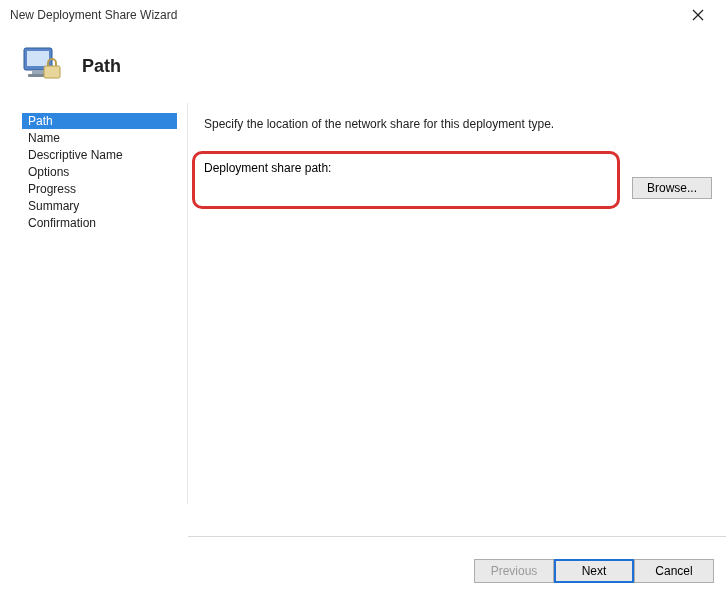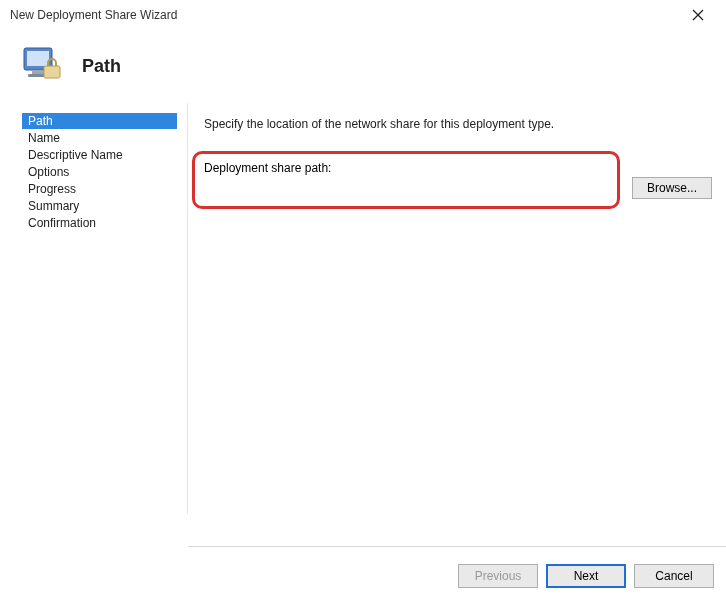--- a/index.html
+++ b/index.html
@@ -139,27 +139,26 @@
     top: 16px;
     width: 80px;
     height: 22px;
     border: 1px solid #adadad;
     background: #e9e9e9;
     font-family: inherit;
     font-size: 12px;
     cursor: pointer;
   }
   .footer {
-    height: 58px;
+    height: 68px;
     border-top: 1px solid #d9d9d9;
     display: flex;
     align-items: center;
     justify-content: flex-end;
     padding: 0 12px;
-    gap: 8px;
     background: #fff;
     margin-left: 188px;
     margin-top: 32px;
   }
   .footer button {
     width: 80px;
     height: 24px;
     font-family: inherit;
     font-size: 12px;
     border: 1px solid #adadad;

